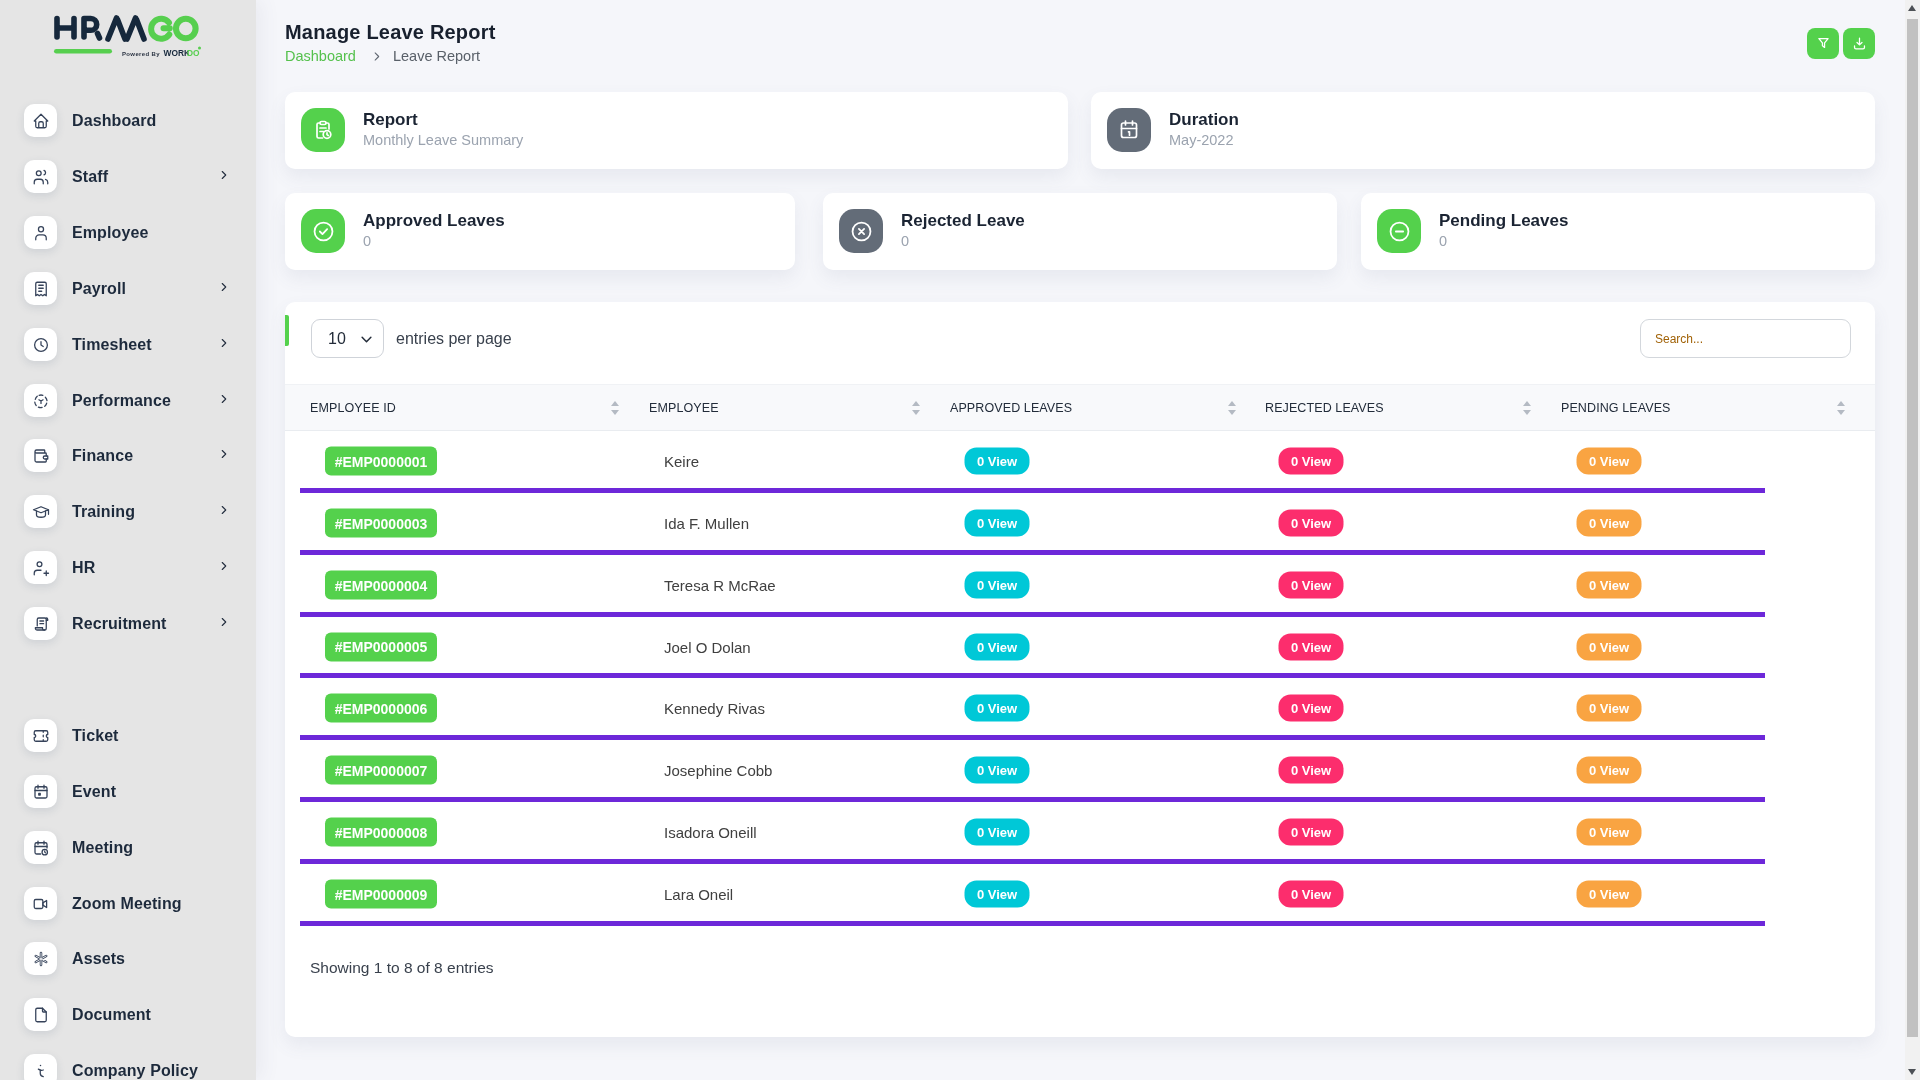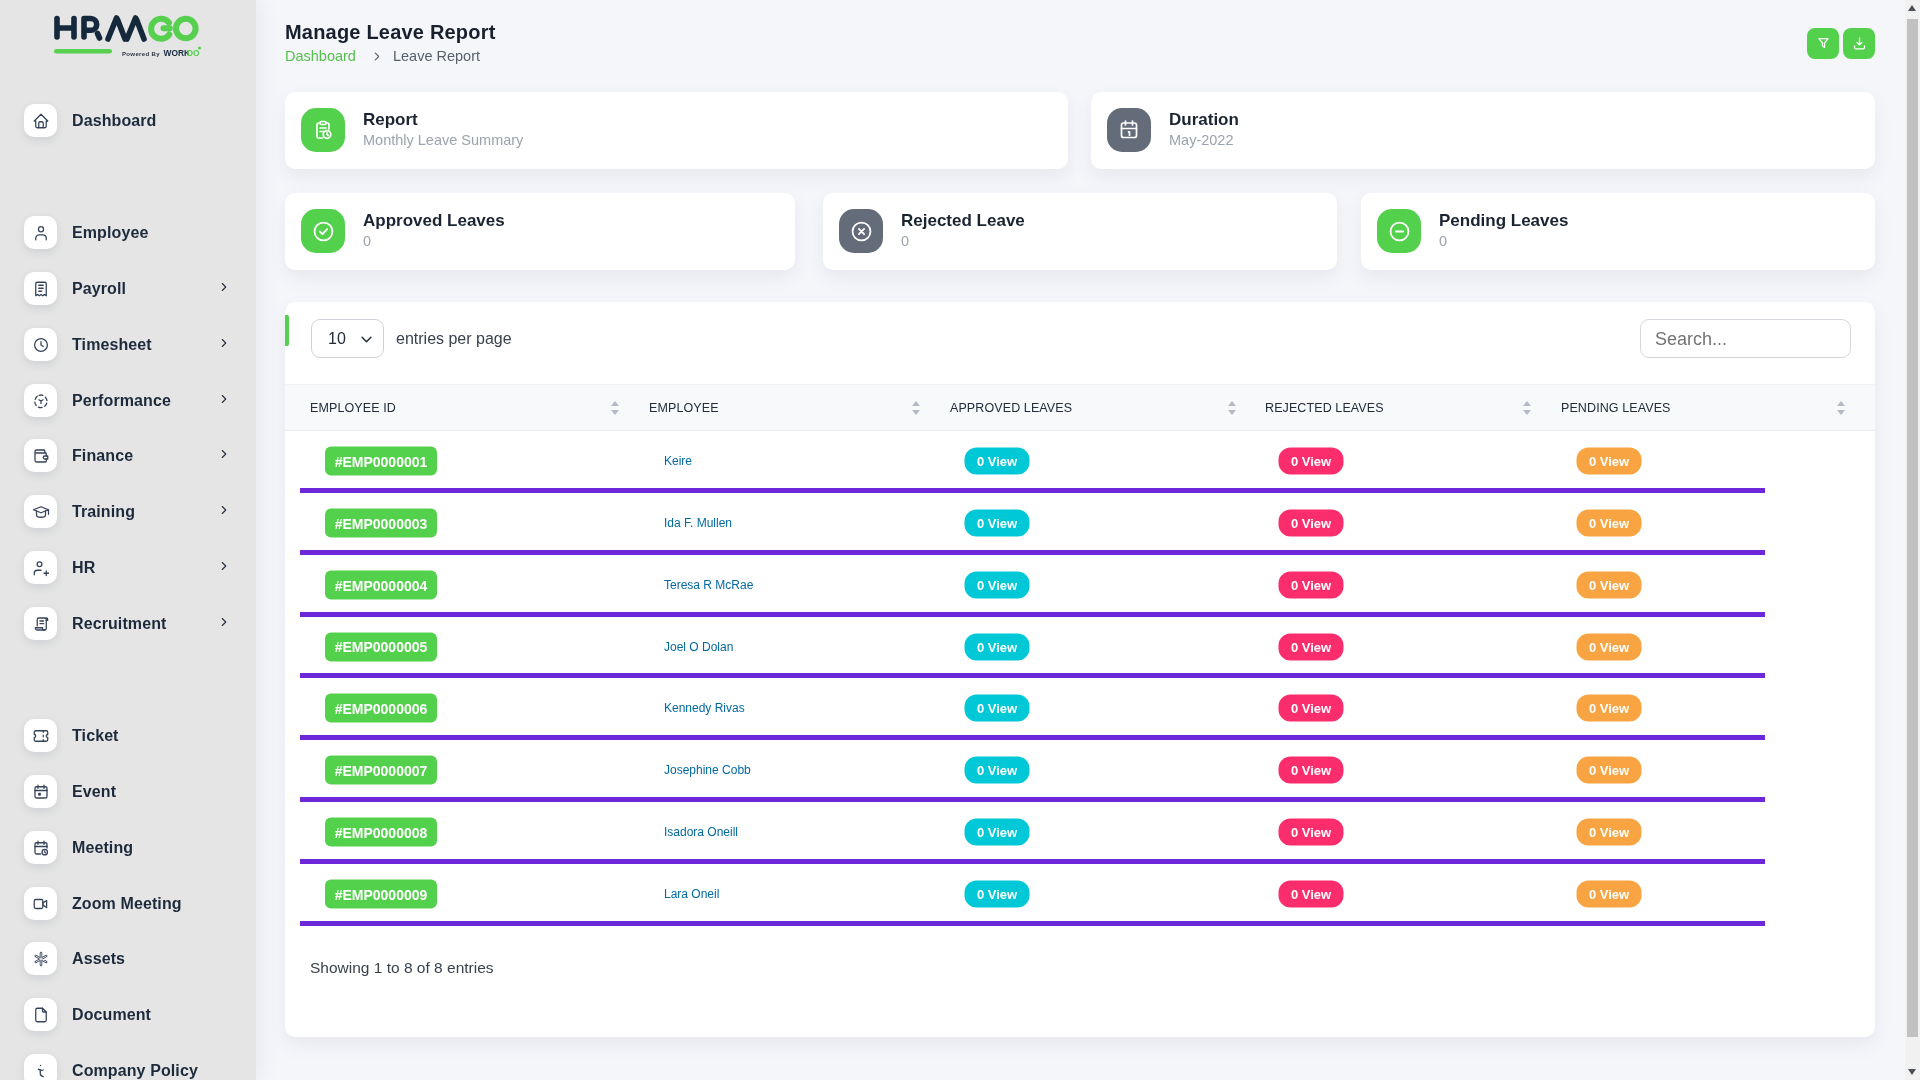--- a/index.html
+++ b/index.html
@@ -20,21 +20,21 @@
 .ictitle{position:absolute;font-size:17px;font-weight:bold;color:#1b2433}
 .icsub{position:absolute;font-size:14.5px;color:#9ba3af}
 
 .thlabel{position:absolute;font-size:12.5px;font-weight:normal;color:#222c3a;letter-spacing:.1px;top:50%;transform:translateY(-50%)}
 .sort{position:absolute;top:50%;transform:translateY(-50%);width:9px;height:14px}
 .sort:before,.sort:after{content:"";position:absolute;left:0;border-left:4.5px solid transparent;border-right:4.5px solid transparent}
 .sort:before{top:0;border-bottom:5px solid #b4bac3}
 .sort:after{bottom:0;border-top:5px solid #b4bac3}
 .row{position:absolute;left:300px;width:1465px;border-bottom:5px solid #6d28d9}
 .badge{position:absolute;left:310px;top:calc(50% + 1.5px);transform:translateY(-50%);width:112px;height:29px;background:#54d14c;border-radius:6px;color:#fff;font-size:14px;font-weight:bold;display:flex;align-items:center;justify-content:center}
-.ename{position:absolute;left:649px;top:calc(50% + 1.5px);transform:translateY(-50%);font-size:12px;color:#0369a1}
+.ename{position:absolute;left:649px;top:calc(50% + 1.5px);transform:translateY(-50%);font-size:15px;color:#404040}
 .vbtn{position:absolute;top:calc(50% + 1.5px);transform:translate(-50%,-50%);width:65px;height:27px;border-radius:12px;color:#fff;font-size:13px;font-weight:bold;display:flex;align-items:center;justify-content:center}
 .vb1{background:#00c8d7;left:982px}
 .vb2{background:#fc2d6d;left:1296px}
 .vb3{background:#f9a442;left:1594px}
 </style>
 </head>
 <body>
 <svg width="0" height="0" style="position:absolute">
 <defs>
 <g id="ic-home">
@@ -164,20 +164,31 @@
     <circle cx="146.5" cy="35" r="1.5" fill="#57cf4f"></circle>
   </svg>
   <div class="mi" style="top:104px">
       <span class="mibox">
         <svg width="18" height="18" viewBox="0 0 24 24" fill="none" stroke="currentColor" stroke-width="1.7" stroke-linecap="round" stroke-linejoin="round">
           <use href="#ic-home"></use>
         </svg>
       </span>
       <span class="milabel">Dashboard</span>
     </div>
+  <div class="mi" style="top:160px">
+      <span class="mibox">
+        <svg width="18" height="18" viewBox="0 0 24 24" fill="none" stroke="currentColor" stroke-width="1.7" stroke-linecap="round" stroke-linejoin="round">
+          <use href="#ic-users"></use>
+        </svg>
+      </span>
+      <span class="milabel">Staff</span>
+      <span class="michev"><svg width="14" height="14" viewBox="0 0 24 24" fill="none" stroke="currentColor" stroke-width="1.9" stroke-linecap="round" stroke-linejoin="round">
+          <use href="#ic-chev"></use>
+        </svg></span>
+    </div>
   <div class="mi" style="top:216px">
       <span class="mibox">
         <svg width="18" height="18" viewBox="0 0 24 24" fill="none" stroke="currentColor" stroke-width="1.7" stroke-linecap="round" stroke-linejoin="round">
           <use href="#ic-user"></use>
         </svg>
       </span>
       <span class="milabel">Employee</span>
     </div>
   <div class="mi" style="top:272px">
       <span class="mibox">
@@ -376,21 +387,21 @@
   <div class="card" style="left:285px;top:302px;width:1590px;height:735px"></div>
   <div class="abs" style="left:285px;top:315px;width:4px;height:31px;background:#54d14c;border-radius:0 2px 2px 0"></div>
   <div class="abs" style="left:311px;top:319px;width:73px;height:39px;border:1px solid #cfd3d9;border-radius:9px">
     <span class="abs" style="left:16px;top:50%;transform:translateY(-50%);font-size:16px;color:#232c39">10</span>
     <svg class="abs" style="right:9px;top:12px" width="15" height="15" viewBox="0 0 24 24" fill="none" stroke="#232c39" stroke-width="2.4" stroke-linecap="round" stroke-linejoin="round">
         <path d="M5 8.5l7 7 7-7"></path>
       </svg>
   </div>
   <div class="abs" style="left:396px;top:330px;font-size:16px;color:#39414d">entries per page</div>
   <div class="abs" style="left:1640px;top:319px;width:211px;height:39px;border:1px solid #d3d7dc;border-radius:9px">
-    <span class="abs" style="left:14px;top:50%;transform:translateY(-50%);font-size:18px;color:#737373">Search...</span>
+    <span class="abs" style="left:14px;top:50%;transform:translateY(-50%);font-size:12px;color:#a16207">Search...</span>
   </div>
 
   <div class="abs" style="left:285px;top:384px;width:1590px;height:47px;background:#f8f9fb;border-top:1px solid #f0f2f5;border-bottom:1px solid #e9ecf0">
     <span class="thlabel" style="left:25px">EMPLOYEE ID</span>
       <span class="sort" style="left:326px"></span>
     <span class="thlabel" style="left:364px">EMPLOYEE</span>
       <span class="sort" style="left:627px"></span>
     <span class="thlabel" style="left:665px">APPROVED LEAVES</span>
       <span class="sort" style="left:943px"></span>
     <span class="thlabel" style="left:980px">REJECTED LEAVES</span>

